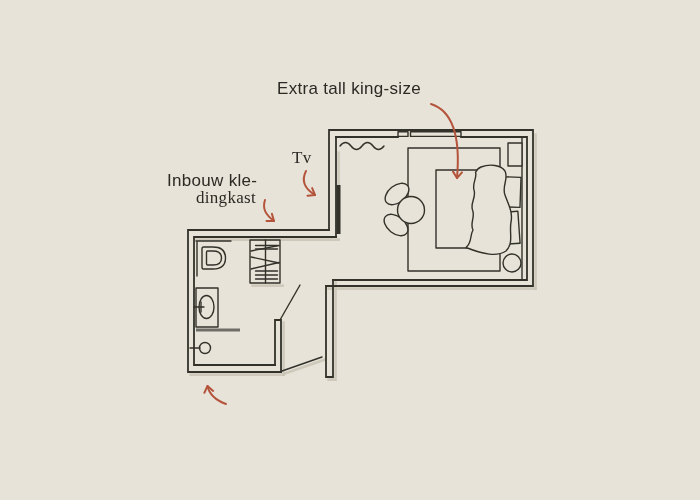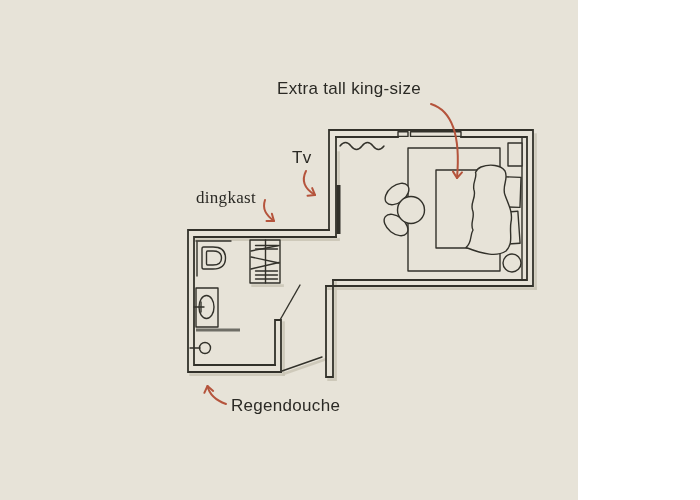--- a/index.html
+++ b/index.html
@@ -1,21 +1,21 @@
 <!DOCTYPE html>
 <html style="--background: #e7e3d8; --line: #32312a; --text: #2b2a25; --arrow: #b5543c; --glass: #6f6e66; --shadow: #c9c4b5;"><head>
 <meta charset="utf-8">
 <style>
   :root{
     --background:#e7e3d8; --line:#32312a; --text:#2b2a25;
     --arrow:#b5543c; --glass:#6f6e66; --shadow:#c9c4b5;
   }
   html,body{margin:0;padding:0;}
   #stage{
-    position:relative; width:578px; height:500px;
+    position:relative; width:700px; height:500px;
     background:var(--background); overflow:hidden;
     font-family:"Liberation Sans", sans-serif;
   }
   svg{position:absolute; left:0; top:0;}
   .w  {stroke:var(--line); stroke-width:1.8; fill:none; stroke-linecap:square;}
   .t  {stroke:var(--line); stroke-width:1.4; fill:none; stroke-linecap:round; stroke-linejoin:round;}
   .fb {fill:var(--background);}
   .sh {stroke:var(--shadow); stroke-width:2.6; fill:none; opacity:.85; stroke-linecap:square;}
   .ar {stroke:var(--arrow); stroke-width:2; fill:none; stroke-linecap:round;}
   .ah {stroke:var(--arrow); stroke-width:2; fill:none; stroke-linecap:round; stroke-linejoin:round;}
@@ -143,17 +143,17 @@
 
     <g>
       <path class="ar" d="M431 104 C450 110 461 132 457 178" marker-end="url(#ahead)"></path>
       <path class="ar" d="M306 171 C301 181 305 189 315 195" marker-end="url(#ahead)"></path>
       <path class="ar" d="M265 200 C262 209 266 215 274 221" marker-end="url(#ahead)"></path>
       <path class="ar" d="M226 404 C215 400 209 393 207.5 386" marker-end="url(#ahead)"></path>
     </g>
   </svg>
 
   <div class="lbl" style="left:277px; top:80px;">Extra tall king-size</div>
-  <div class="lbl" style="left:292px; top:149px;">Tv</div>
+  <div class="lbl" style="left:292px; top:149px;font-family:Liberation Serif, serif;">Tv</div>
+  <div class="lbl" style="left:167px; top:172px;">Inbouw kle-</div>
   <div class="lbl" style="left:196px; top:189px;font-family:Liberation Serif, serif;">dingkast</div>
-  <div class="lbl" style="left:231px; top:397px;">Regendouche</div>
 
 </div>
 
 </body></html>

